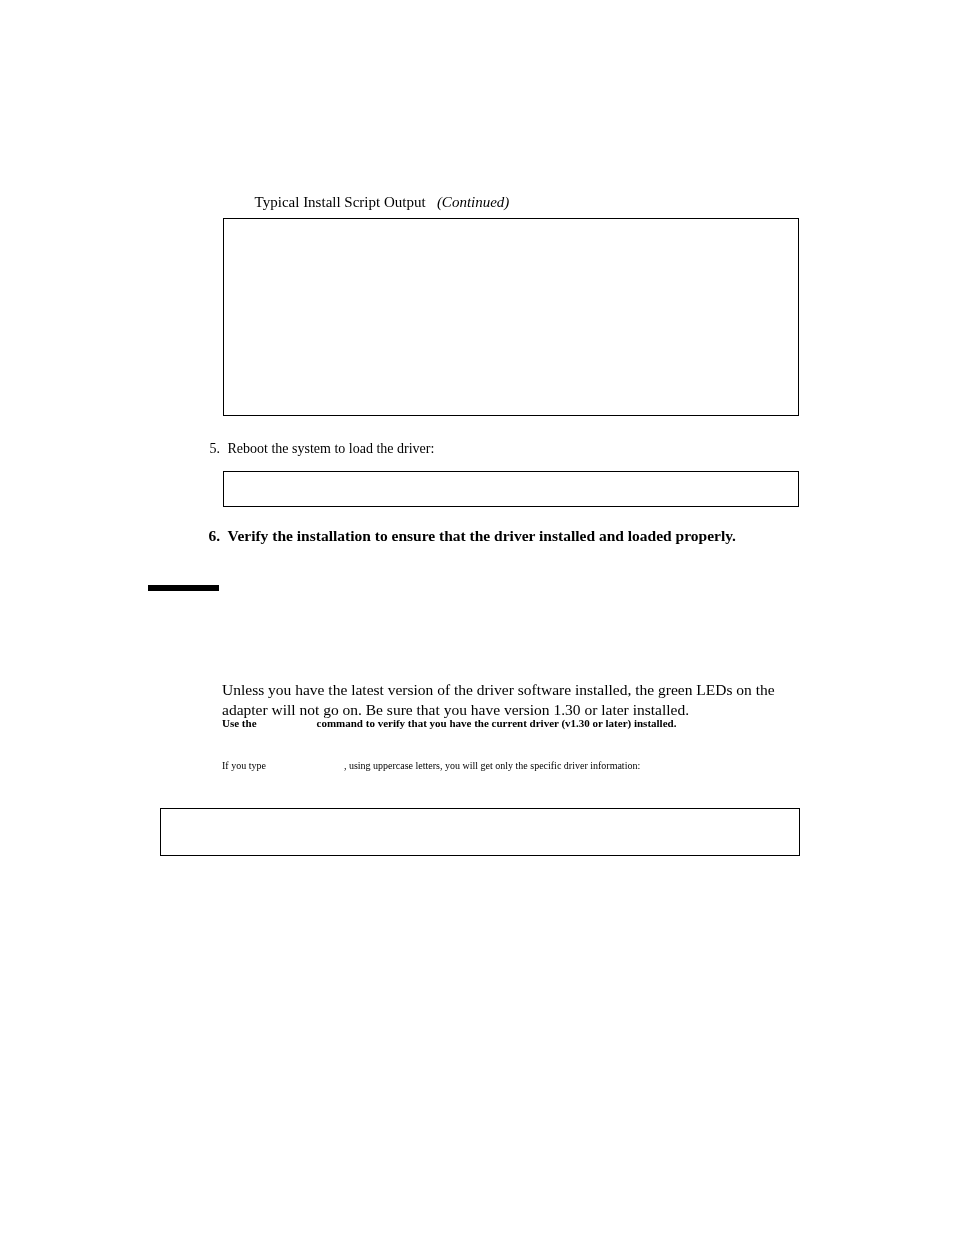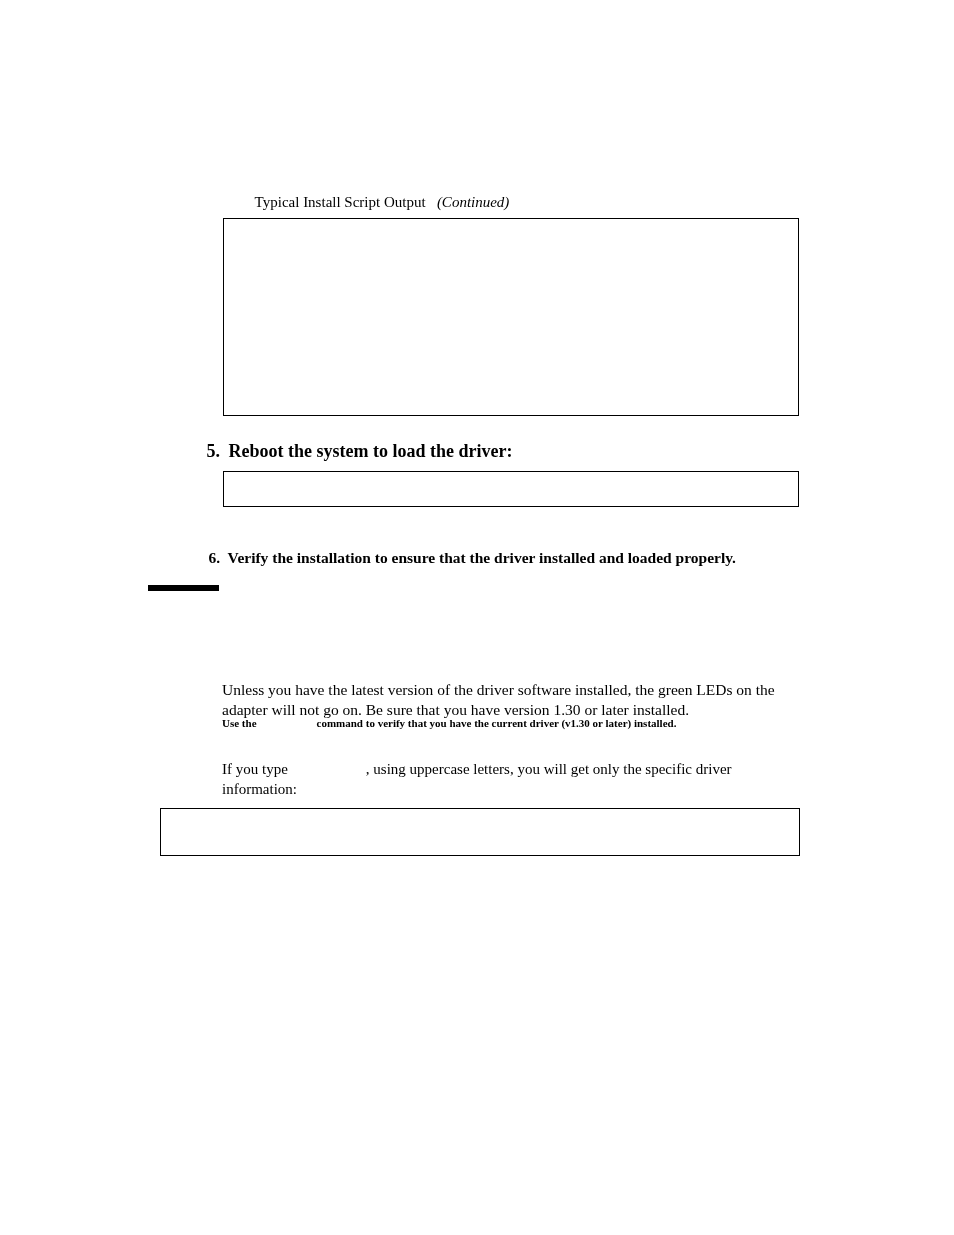--- a/index.html
+++ b/index.html
@@ -35,22 +35,22 @@
     width: 576px;
     height: 198px;
     border: 1px solid #000;
     box-sizing: border-box;
   }
   .step5 {
     position: absolute;
     left: 198px;
     top: 441px;
     width: 604px;
-    font-size: 18px;
-    font-weight: bold;
+    font-size: 14px;
+    font-weight: normal;
   }
   .step5 .num {
     display: inline-block;
     width: 22px;
     text-align: right;
     margin-right: 4px;
   }
   .box-small {
     position: absolute;
     left: 223px;
@@ -60,21 +60,20 @@
     border: 1px solid #000;
     box-sizing: border-box;
   }
   .step6 {
     position: absolute;
     left: 198px;
     top: 527px;
     width: 604px;
     font-size: 15.5px;
     font-weight: bold;
-    margin-top: 22px;
   }
   .step6 .num {
     display: inline-block;
     width: 22px;
     text-align: right;
     margin-right: 4px;
   }
   .rule {
     position: absolute;
     left: 148px;
@@ -110,21 +109,21 @@
   }
   .para2 .gap1 {
     display: inline-block;
     width: 60px;
   }
   .para3 {
     position: absolute;
     left: 222px;
     top: 759px;
     width: 580px;
-    font-size: 15px;
+    font-size: 10px;
     line-height: 1.35;
   }
   .para3 .gap2 {
     display: inline-block;
     width: 78px;
   }
   .box-bottom {
     position: absolute;
     left: 160px;
     top: 808px;

